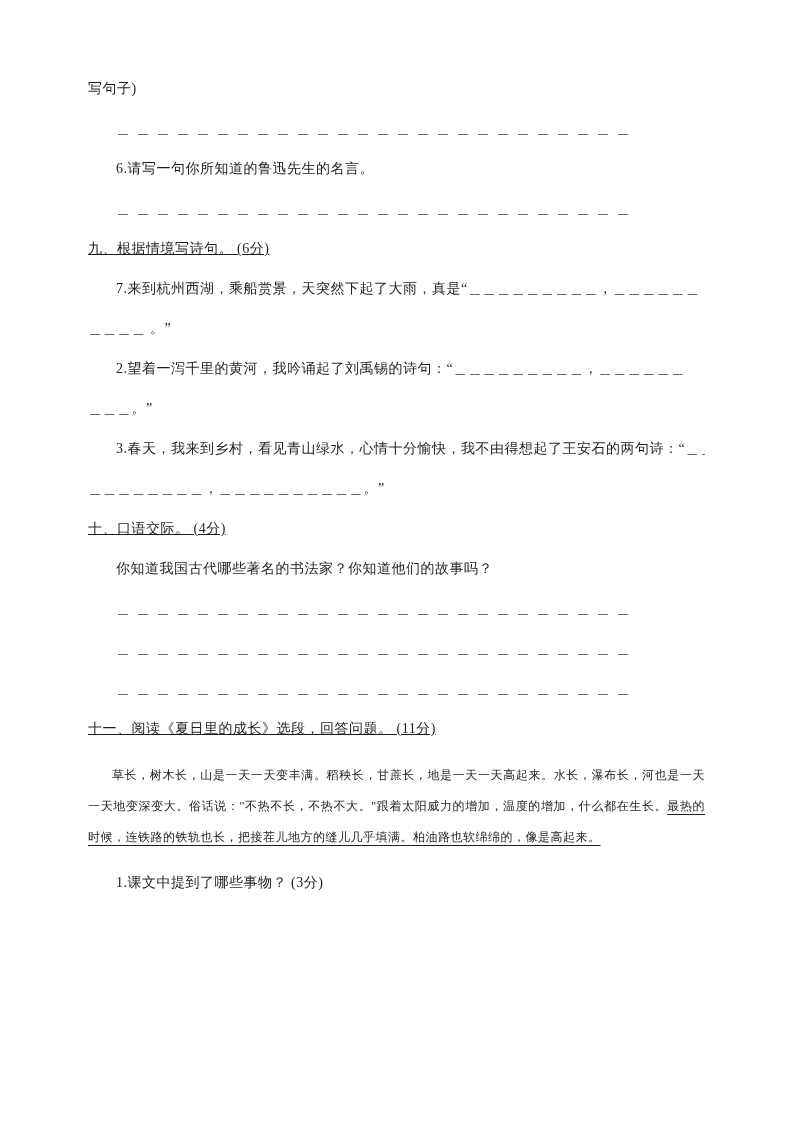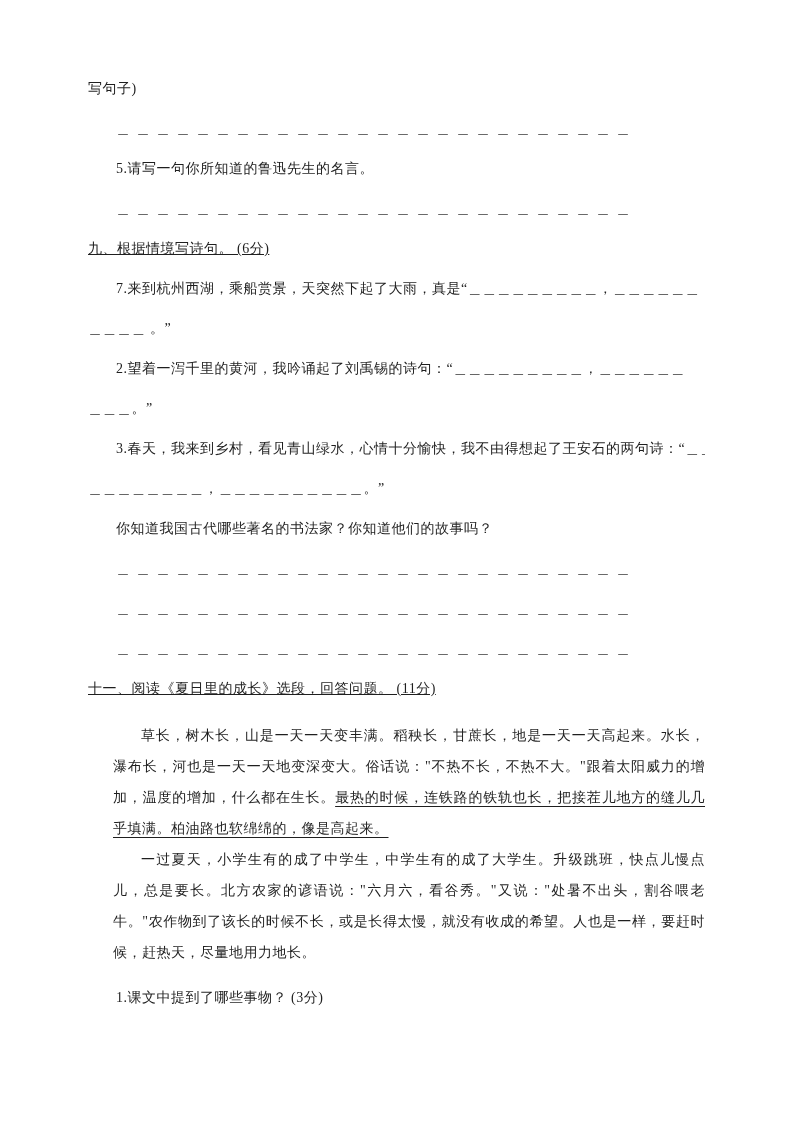--- a/index.html
+++ b/index.html
@@ -24,54 +24,53 @@
       overflow: hidden;
       letter-spacing: 0.5px;
     }
     .line.indent { padding-left: 28px; }
     .line.blank {
       letter-spacing: 6px;
       color: #2a2a2a;
     }
     .line.heading { letter-spacing: 0.5px; text-decoration: underline; }
     .para {
-      font-size: 14px;
+      font-size: 12px;
       line-height: 31px;
       text-align: justify;
       text-indent: 2em;
       letter-spacing: 0.5px;
       margin-bottom: 0;
-      margin-left: 25px;
     }
     .para + .line { margin-top: 21px; }
     .seg { }
     .seg.u {
       text-decoration: underline;
       text-underline-offset: 4px;
       text-decoration-thickness: 1px;
     }
   </style>
 </head>
 <body>
 
 <div class="page">
   <div class="content" id="doc-content">
       <div class="line">写句子)</div>
       <div class="line indent blank">＿＿＿＿＿＿＿＿＿＿＿＿＿＿＿＿＿＿＿＿＿＿＿＿＿＿</div>
-      <div class="line indent">5.请写一句你所知道的鲁迅先生的名言。</div>
+      <div class="line indent">6.请写一句你所知道的鲁迅先生的名言。</div>
       <div class="line indent blank">＿＿＿＿＿＿＿＿＿＿＿＿＿＿＿＿＿＿＿＿＿＿＿＿＿＿</div>
       <div class="line heading">九、根据情境写诗句。 (6分)</div>
       <div class="line indent">7.来到杭州西湖，乘船赏景，天突然下起了大雨，真是“＿＿＿＿＿＿＿＿＿，＿＿＿＿＿＿</div>
       <div class="line">＿＿＿＿ 。”</div>
       <div class="line indent">2.望着一泻千里的黄河，我吟诵起了刘禹锡的诗句：“＿＿＿＿＿＿＿＿＿，＿＿＿＿＿＿</div>
       <div class="line">＿＿＿。”</div>
       <div class="line indent">3.春天，我来到乡村，看见青山绿水，心情十分愉快，我不由得想起了王安石的两句诗：“＿＿</div>
       <div class="line">＿＿＿＿＿＿＿＿，＿＿＿＿＿＿＿＿＿＿。”</div>
+      <div class="line heading">十、口语交际。 (4分)</div>
       <div class="line indent">你知道我国古代哪些著名的书法家？你知道他们的故事吗？</div>
       <div class="line indent blank">＿＿＿＿＿＿＿＿＿＿＿＿＿＿＿＿＿＿＿＿＿＿＿＿＿＿</div>
       <div class="line indent blank">＿＿＿＿＿＿＿＿＿＿＿＿＿＿＿＿＿＿＿＿＿＿＿＿＿＿</div>
       <div class="line indent blank">＿＿＿＿＿＿＿＿＿＿＿＿＿＿＿＿＿＿＿＿＿＿＿＿＿＿</div>
       <div class="line heading">十一、阅读《夏日里的成长》选段，回答问题。 (11分)</div>
       <div class="para"><span class="seg">草长，树木长，山是一天一天变丰满。稻秧长，甘蔗长，地是一天一天高起来。水长，瀑布长，河也是一天一天地变深变大。俗话说："不热不长，不热不大。"跟着太阳威力的增加，温度的增加，什么都在生长。</span><span class="seg u">最热的时候，连铁路的铁轨也长，把接茬儿地方的缝儿几乎填满。柏油路也软绵绵的，像是高起来。</span></div>
-      <div class="para"><span class="seg">一过夏天，小学生有的成了中学生，中学生有的成了大学生。升级跳班，快点儿慢点儿，总是要长。北方农家的谚语说："六月六，看谷秀。"又说："处暑不出头，割谷喂老牛。"农作物到了该长的时候不长，或是长得太慢，就没有收成的希望。人也是一样，要赶时候，赶热天，尽量地用力地长。</span></div>
       <div class="line indent">1.课文中提到了哪些事物？ (3分)</div>
     </div>
 </div>
 
 </body></html>

